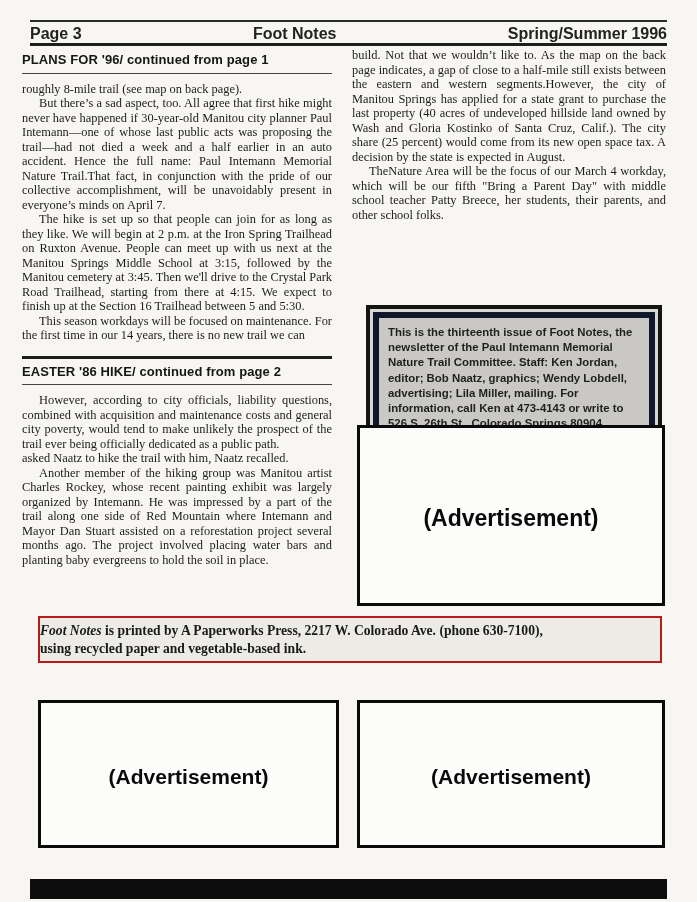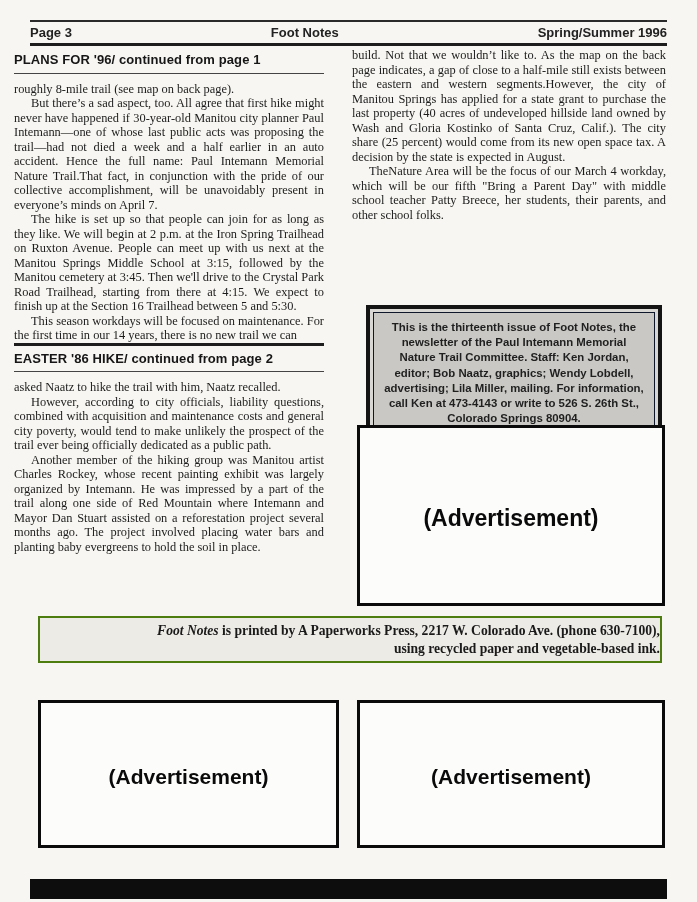--- a/index.html
+++ b/index.html
@@ -10,75 +10,75 @@
     font-family:"Liberation Serif", serif;
     color:#1c1c1c;
     overflow:hidden;
   }
   .rule{position:absolute;background:#2a2a2a;}
   
   .hdr-row{
     position:absolute;left:30px;top:25px;width:637px;
     display:flex;justify-content:space-between;align-items:baseline;
     font-family:"Liberation Sans", sans-serif;
-    font-weight:bold;font-size:13px;color:#222;
+    font-weight:bold;font-size:16px;color:#222;
   }
   .hdr-center{position:absolute;left:0;right:0;text-align:center;}
   .hdr-row > span{position:relative;}
   
   .col{position:absolute;font-size:12.4px;line-height:14.5px;text-align:justify;}
-  #left-col{left:14px;top:50px;width:310px;}
+  #left-col{left:22px;top:50px;width:310px;}
   #right-col{left:352px;top:48px;width:314px;}
   .sec-heading{
     font-family:"Liberation Sans", sans-serif;
     font-weight:bold;font-size:13px;color:#161616;
     text-align:left;letter-spacing:0.1px;
     margin:0;padding:3px 0 5px 0;
   }
   .thin-rule{height:1px;background:#444;margin:0 0 8px 0;}
   .thick-rule{height:3px;background:#1d1d1d;margin:0;}
   p.body{margin:0;}
   p.indent{text-indent:17px;}
-  .sec2-block{}
+  .sec2-block{margin-top:13px;}
   .sec2-block .sec-heading{padding:6px 0 5px 0;}
   
   #info-box{
     position:absolute;left:366px;top:305px;width:296px;
     border:4px solid #141414;background:#d8d7d3;padding:3px;
     box-sizing:border-box;
   }
   #info-box .inner{
-    border:1px solid #0f172a;background:#c9c8c4;
+    border:6px solid #0f172a;background:#c9c8c4;
     padding:7px 9px 8px 9px;
     font-family:"Liberation Sans", sans-serif;
     font-weight:bold;font-size:11.4px;line-height:15.2px;
-    color:#1f1f1f;text-align:center;
+    color:#1f1f1f;text-align:left;
   }
   
   .ad-box{
     position:absolute;border:3px solid #0a0a0a;background:#fcfcfa;
     display:flex;align-items:center;justify-content:center;
     box-sizing:border-box;
   }
   #ad-right{left:357px;top:425px;width:308px;height:181px;}
   #ad-bottom-left{left:38px;top:700px;width:301px;height:148px;}
   #ad-bottom-right{left:357px;top:700px;width:308px;height:148px;}
   .ad-label{
     font-family:"Liberation Sans", sans-serif;
     font-weight:bold;color:#0a0a0a;margin-top:6px;
   }
   #ad-right .ad-label{font-size:23px;}
   #ad-bottom-left .ad-label,#ad-bottom-right .ad-label{font-size:21px;}
   
   #printer-box{
     position:absolute;left:38px;top:616px;width:624px;height:47px;
-    border:2px solid #4d7c0f;background:#edebe6;
+    border:2px solid #b91c1c;background:#edebe6;
     box-sizing:border-box;
     display:flex;flex-direction:column;justify-content:center;
-    text-align:right;
+    text-align:left;
     font-size:13.6px;font-weight:bold;line-height:18px;color:#1a1a1a;
   }
   #printer-box .it{font-style:italic;}
   
   #bottom-bar{position:absolute;left:30px;top:879px;width:637px;height:20px;background:#0d0d0d;}
 </style>
 </head>
 <body>
 
 <div id="page">
@@ -100,22 +100,22 @@
     <p class="body">roughly 8-mile trail (see map on back page).</p>
     <p class="body indent">But there’s a sad aspect, too. All agree that first hike might never have happened if 30-year-old Manitou city planner Paul Intemann—one of whose last public acts was proposing the trail—had not died a week and a half earlier in an auto accident. Hence the full name: Paul Intemann Memorial Nature Trail.That fact, in conjunction with the pride of our collective accomplishment, will be unavoidably present in everyone’s minds on April 7.</p>
     <p class="body indent">The hike is set up so that people can join for as long as they like. We will begin at 2 p.m. at the Iron Spring Trailhead on Ruxton Avenue. People can meet up with us next at the Manitou Springs Middle School at 3:15, followed by the Manitou cemetery at 3:45. Then we'll drive to the Crystal Park Road Trailhead, starting from there at 4:15. We expect to finish up at the Section 16 Trailhead between 5 and 5:30.</p>
     <p class="body indent">This season workdays will be focused on maintenance. For the first time in our 14 years, there is no new trail we can</p>
 
     <div class="sec2-block">
       <div class="thick-rule"></div>
       <h2 class="sec-heading">EASTER '86 HIKE/ continued from page 2</h2>
       <div class="thin-rule"></div>
 
+      <p class="body indent">However, according to city officials, liability questions, combined with acquisition and maintenance costs and general city poverty, would tend to make unlikely the prospect of the trail ever being officially dedicated as a public path.</p>
       <p class="body">asked Naatz to hike the trail with him, Naatz recalled.</p>
-      <p class="body indent">However, according to city officials, liability questions, combined with acquisition and maintenance costs and general city poverty, would tend to make unlikely the prospect of the trail ever being officially dedicated as a public path.</p>
       <p class="body indent">Another member of the hiking group was Manitou artist Charles Rockey, whose recent painting exhibit was largely organized by Intemann. He was impressed by a part of the trail along one side of Red Mountain where Intemann and Mayor Dan Stuart assisted on a reforestation project several months ago. The project involved placing water bars and planting baby evergreens to hold the soil in place.</p>
     </div>
   </div>
 
   <div class="col" id="right-col">
     <p class="body">build. Not that we wouldn’t like to. As the map on the back page indicates, a gap of close to a half-mile still exists between the eastern and western segments.However, the city of Manitou Springs has applied for a state grant to purchase the last property (40 acres of undeveloped hillside land owned by Wash and Gloria Kostinko of Santa Cruz, Calif.). The city share (25 percent) would come from its new open space tax. A decision by the state is expected in August.</p>
     <p class="body indent">TheNature Area will be the focus of our March 4 workday, which will be our fifth "Bring a Parent Day" with middle school teacher Patty Breece, her students, their parents, and other school folks.</p>
   </div>
 
   <div id="info-box">

